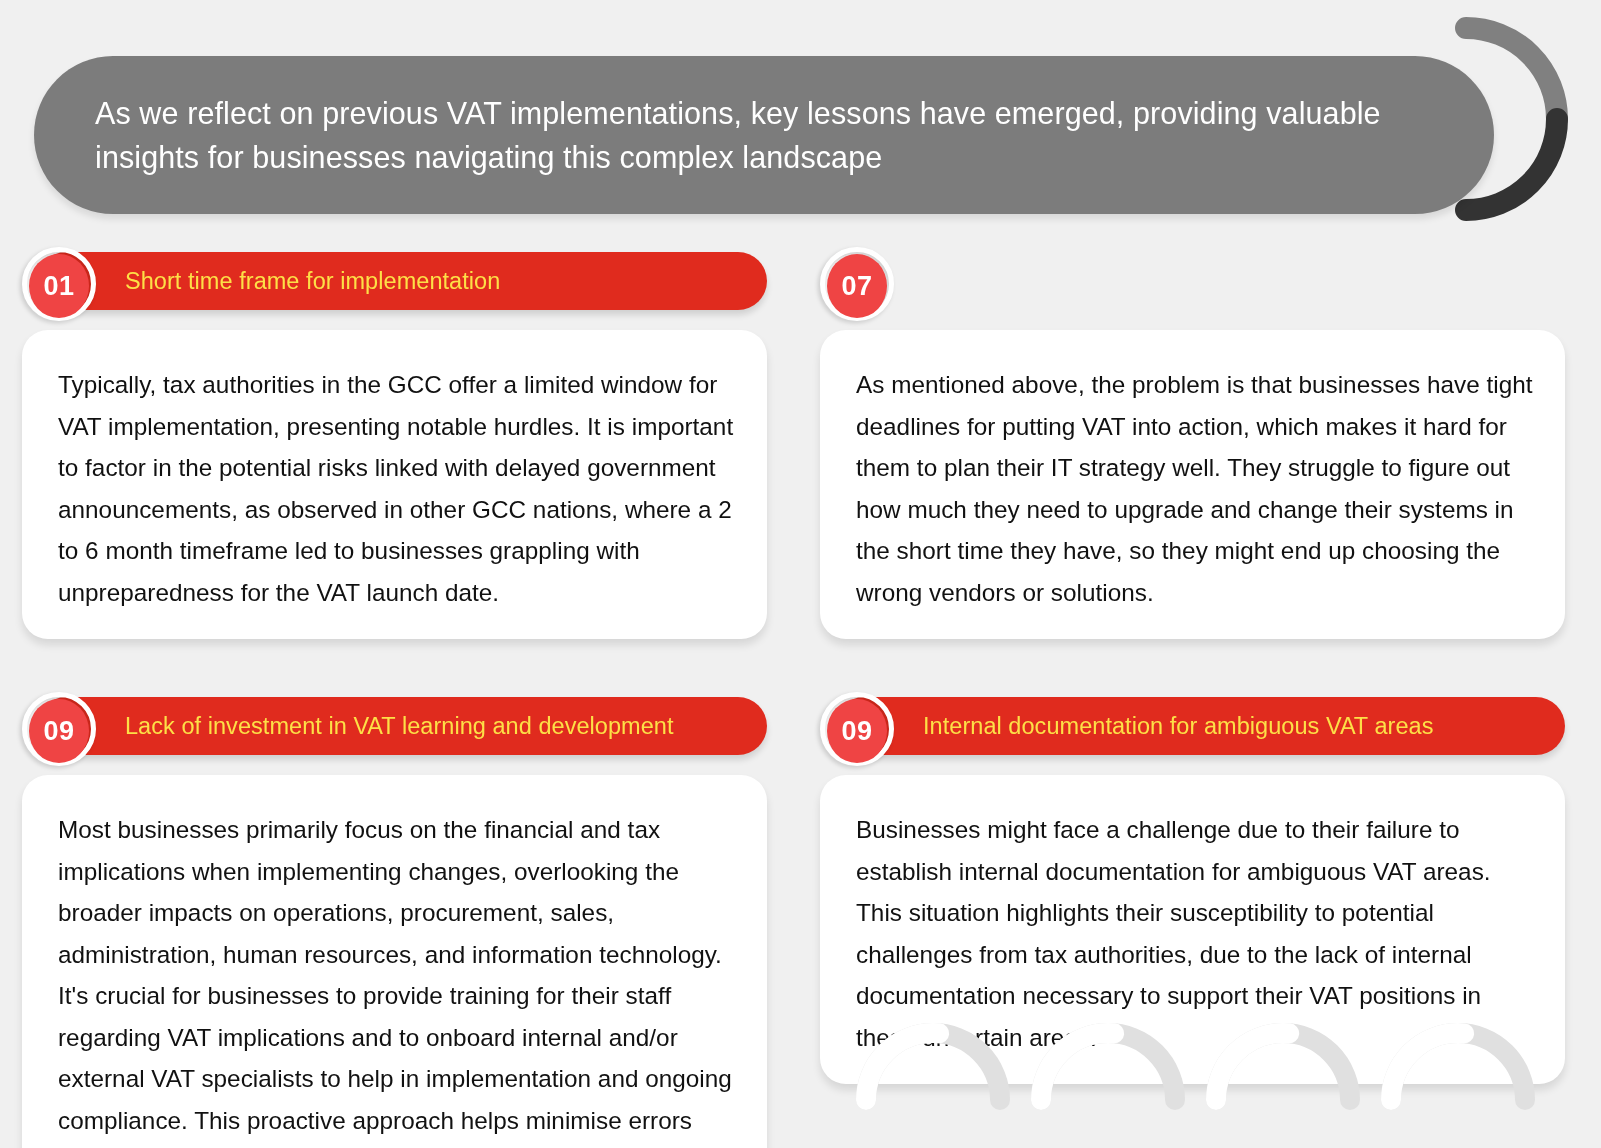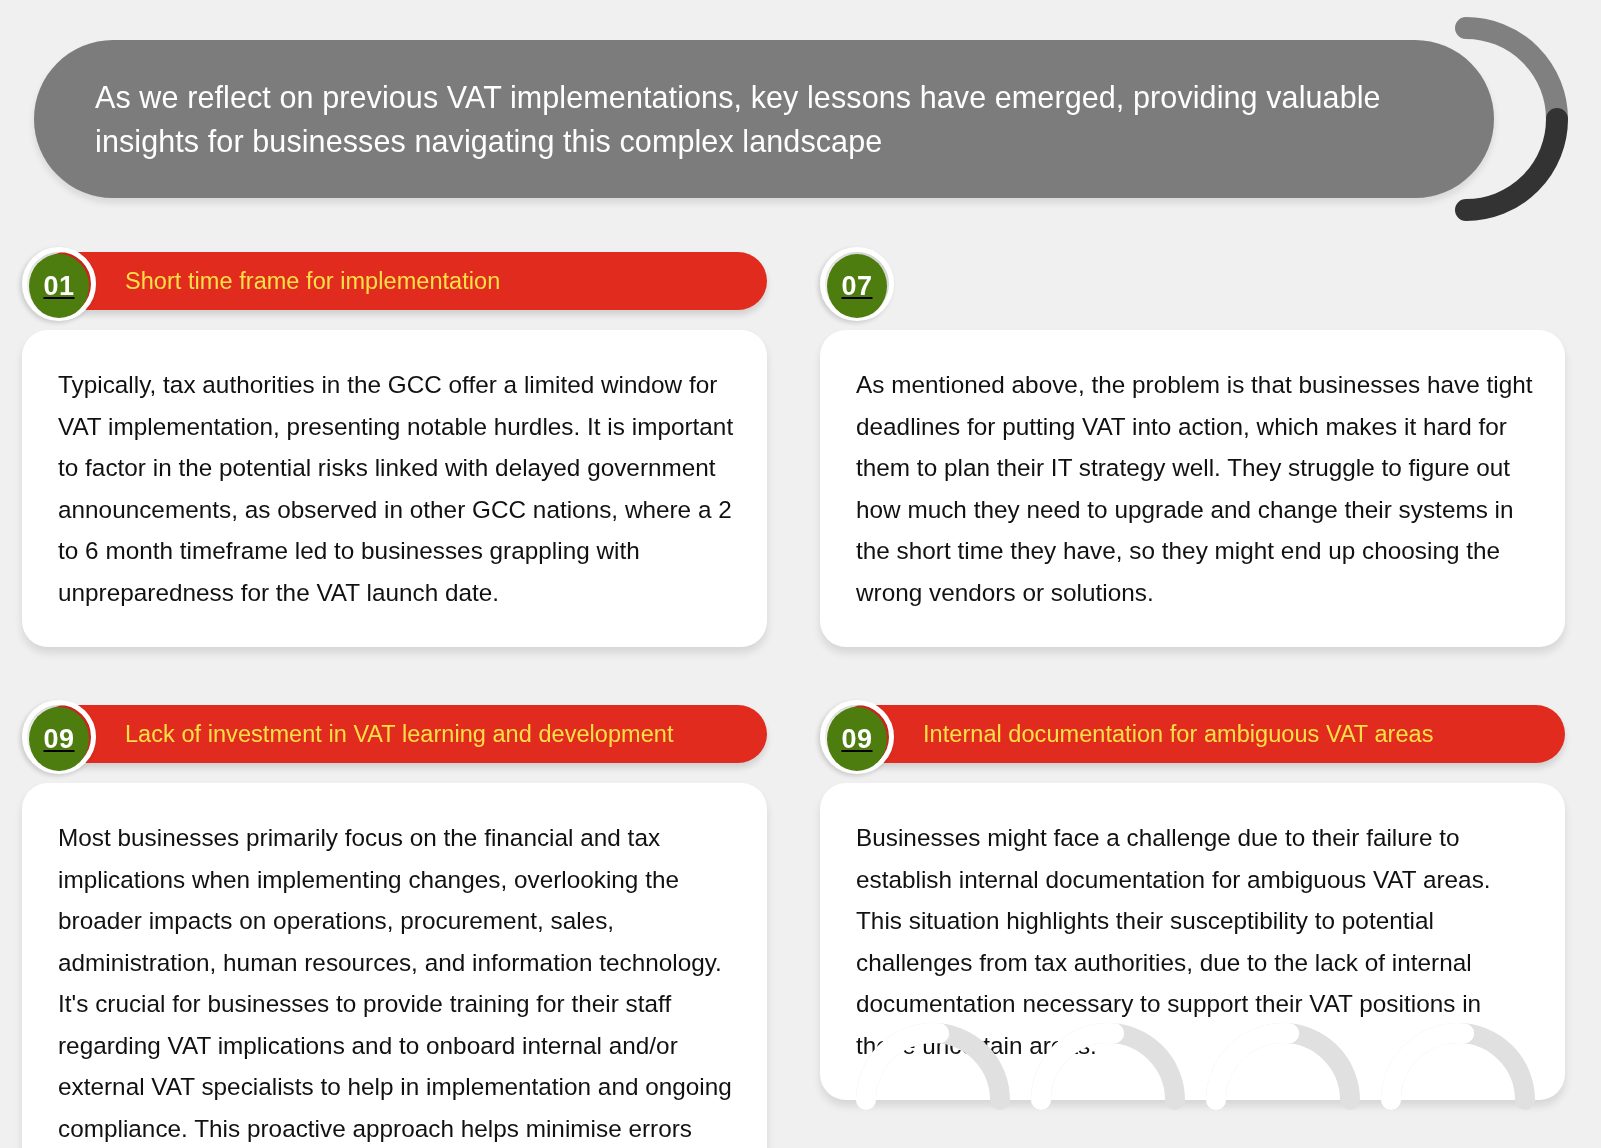--- a/index.html
+++ b/index.html
@@ -25,21 +25,21 @@
     left: 1394px;
     top: 14px;
     width: 210px;
     height: 210px;
     pointer-events: none;
   }
 
   .banner {
     position: absolute;
     left: 34px;
-    top: 40px;
+    top: 56px;
     width: 1460px;
     height: 158px;
     background: #7c7c7c;
     border-radius: 79px;
     box-shadow: 0 5px 7px rgba(0,0,0,0.10);
     display: flex;
     align-items: center;
     z-index: 2;
   }
 
@@ -112,40 +112,39 @@
     filter: drop-shadow(-2px 2px 2px rgba(0,0,0,0.16));
   }
 
   .badge-fill {
     position: absolute;
     left: 7px;
     top: 7px;
     width: 60px;
     height: 64px;
     border-radius: 50%;
-    background: #4d7c0f;
+    background: #ef4444;
     display: flex;
     align-items: center;
     justify-content: center;
-    text-decoration: underline;
   }
 
   .badge-num {
     color: #ffffff;
     font-size: 27px;
     font-weight: bold;
     letter-spacing: 0.5px;
   }
 
   .body-card {
     margin-top: 10px;
     background: #ffffff;
     border-radius: 26px;
     box-shadow: 0 6px 8px rgba(0,0,0,0.11);
-    padding: 34px 30px 34px 36px;
+    padding: 34px 30px 26px 36px;
   }
 
   .body-text {
     color: #111111;
     font-size: 24.3px;
     line-height: 41.5px;
     font-weight: 400;
     letter-spacing: 0.02px;
   }
   .card-01    { min-height: 236px; }

